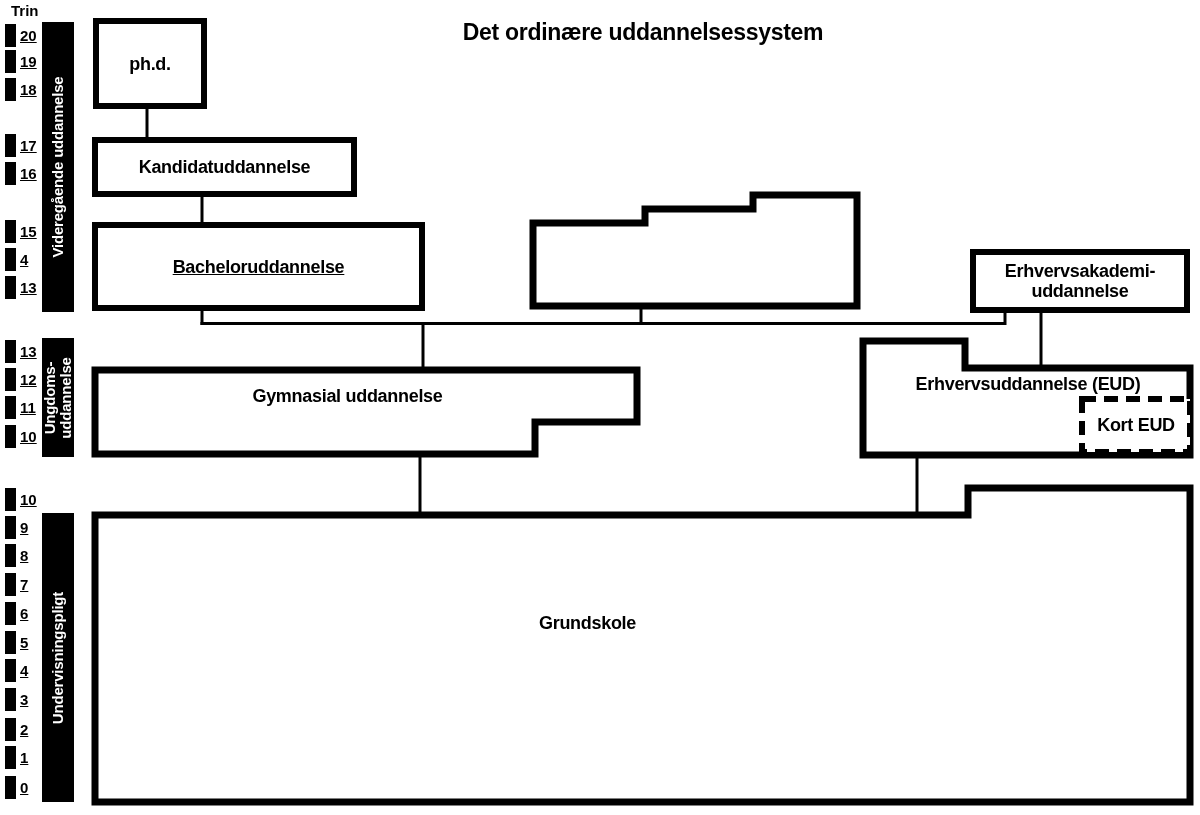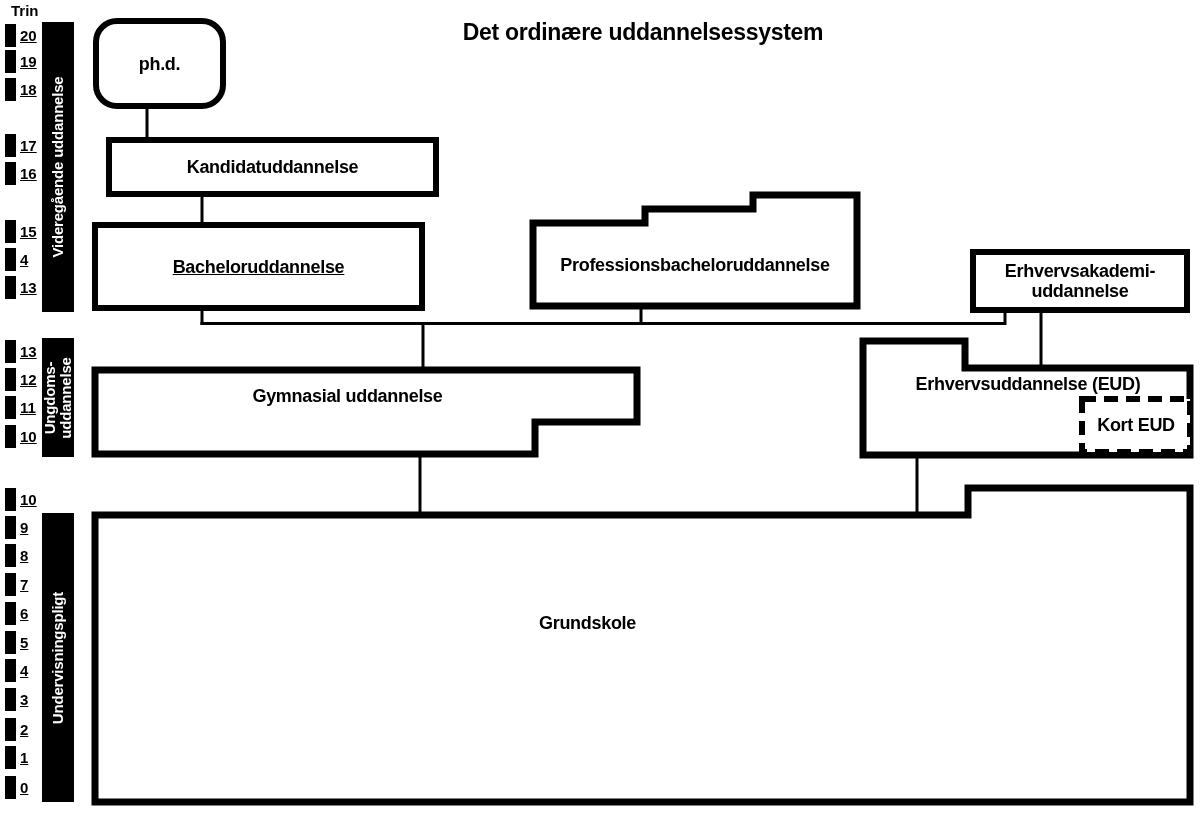--- a/index.html
+++ b/index.html
@@ -157,33 +157,32 @@
   <div class="sidebar" style="top:338px;height:119px;">
     <div class="rot">
       <span>Ungdoms-</span>
       <span>uddannelse</span>
     </div>
   </div>
   <div class="sidebar" style="top:513px;height:289px;">
     <div class="rot">Undervisningspligt</div>
   </div>
 
-  <div class="box" style="left:93px;top:18px;width:133px;height:91px;border-radius:24px;">
+  <div class="box" style="left:93px;top:18px;width:114px;height:91px;">
     <span>ph.d.</span>
   </div>
-  <div class="box" style="left:106px;top:137px;width:333px;height:60px;">
+  <div class="box" style="left:92px;top:137px;width:265px;height:60px;">
     <span>Kandidatuddannelse</span>
   </div>
   <div class="box" style="left:92px;top:222px;width:333px;height:89px;text-decoration:underline;">
     <span>Bacheloruddannelse</span>
   </div>
   <div class="box" style="left:970px;top:249px;width:220px;height:64px;">
     <span>Erhvervsakademi-</span>
     <span>uddannelse</span>
   </div>
 
-  <div class="float-label" style="left:533px;top:220px;width:324px;height:90px;">Professionsbacheloruddannelse</div>
   <div class="float-label" style="left:863px;top:369px;width:330px;height:30px;">Erhvervsuddannelse (EUD)</div>
   <div class="float-label" style="left:95px;top:372px;width:505px;height:48px;">Gymnasial uddannelse</div>
   <div class="float-label" style="left:1085px;top:401px;width:102px;height:48px;">Kort EUD</div>
   <div class="float-label" style="left:95px;top:600px;width:985px;height:46px;">Grundskole</div>
 
 </div>
 
 </body></html>

